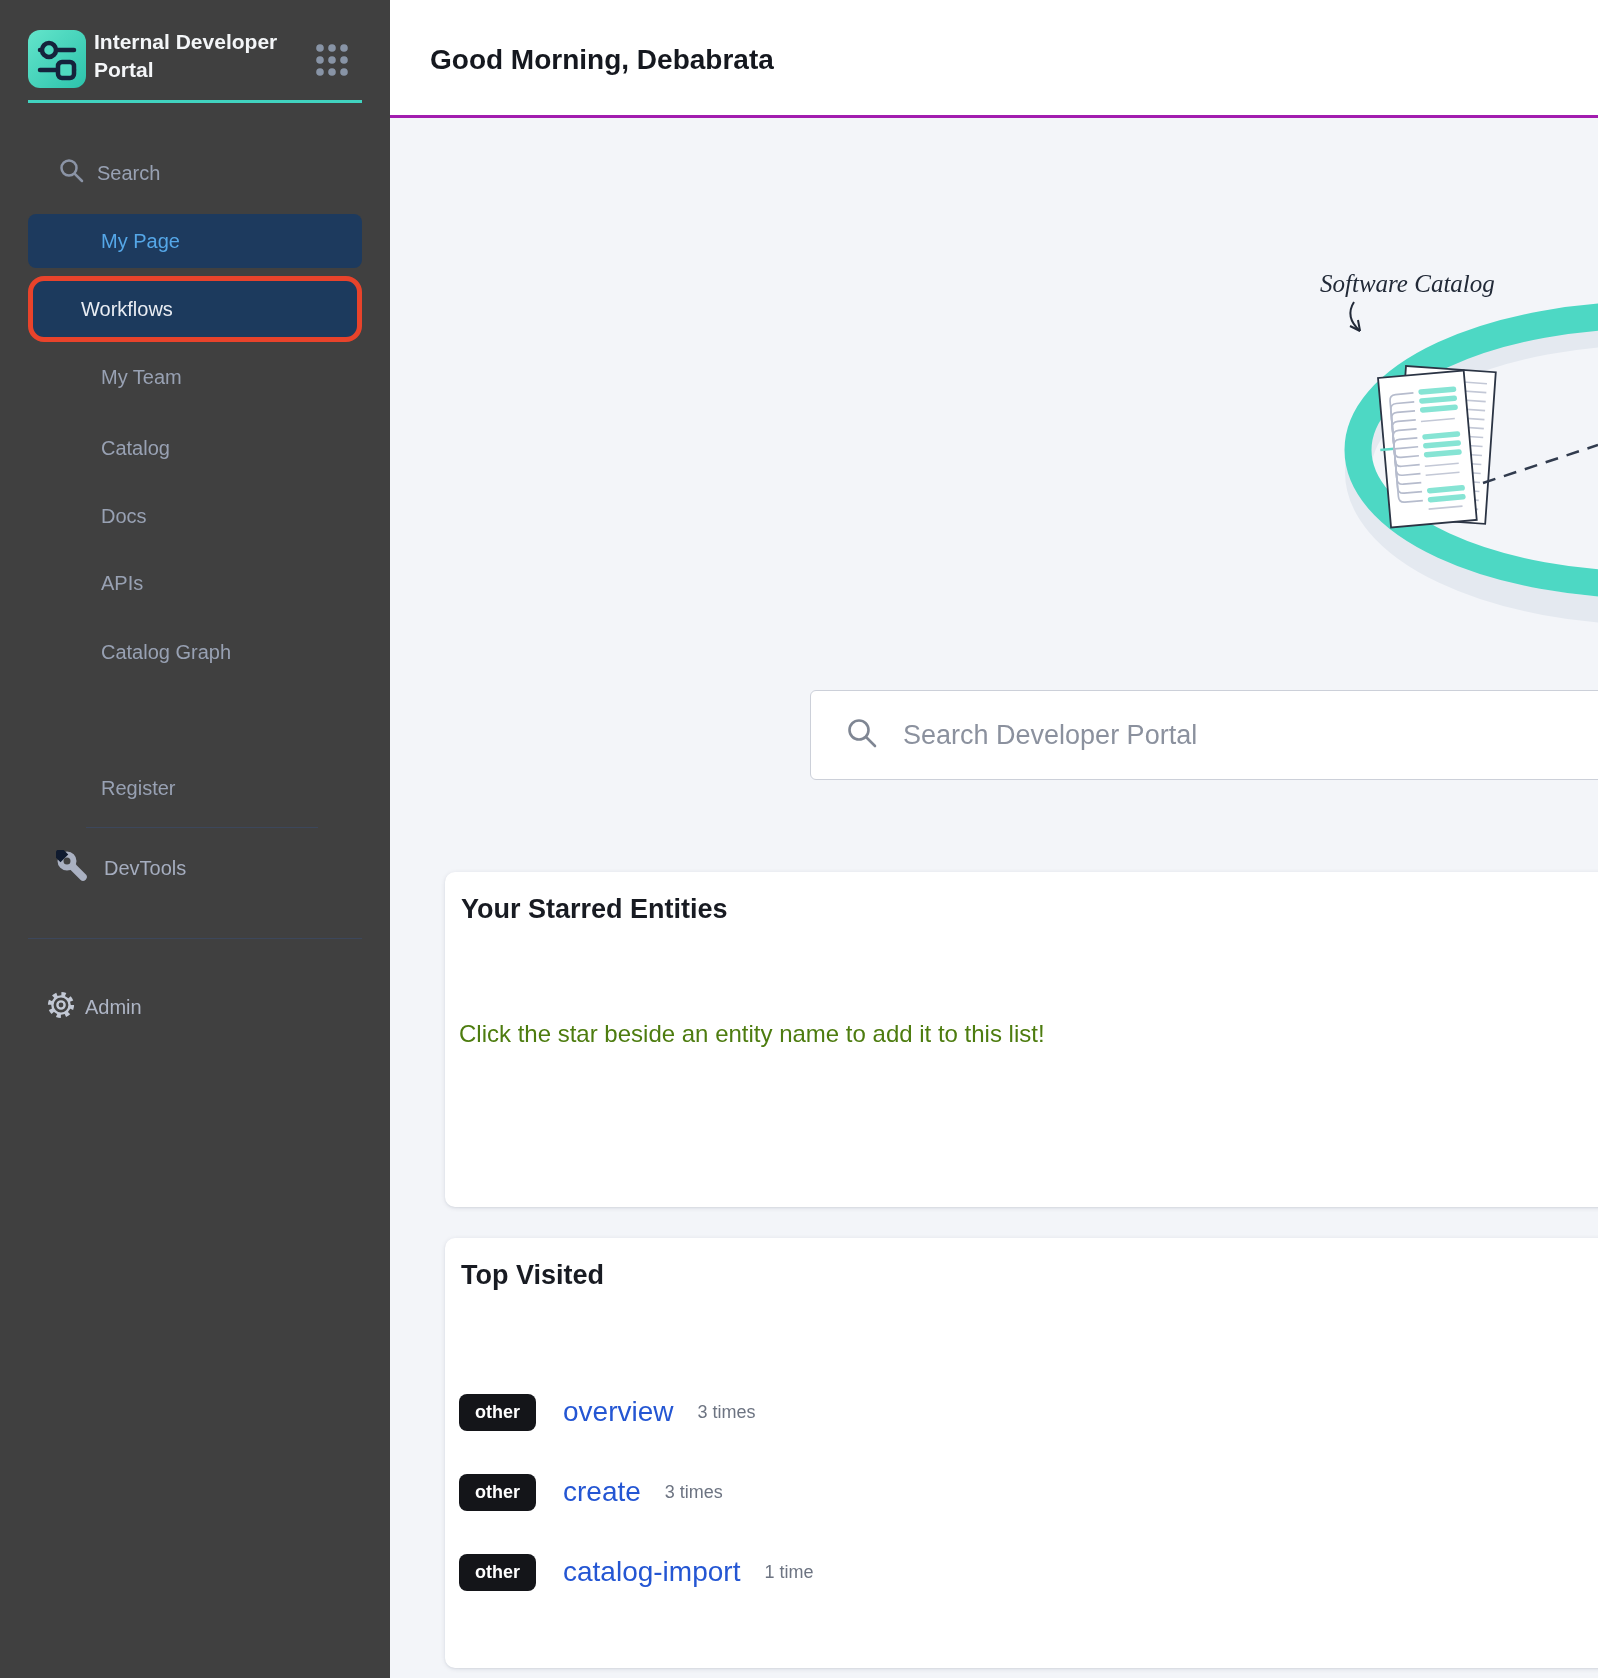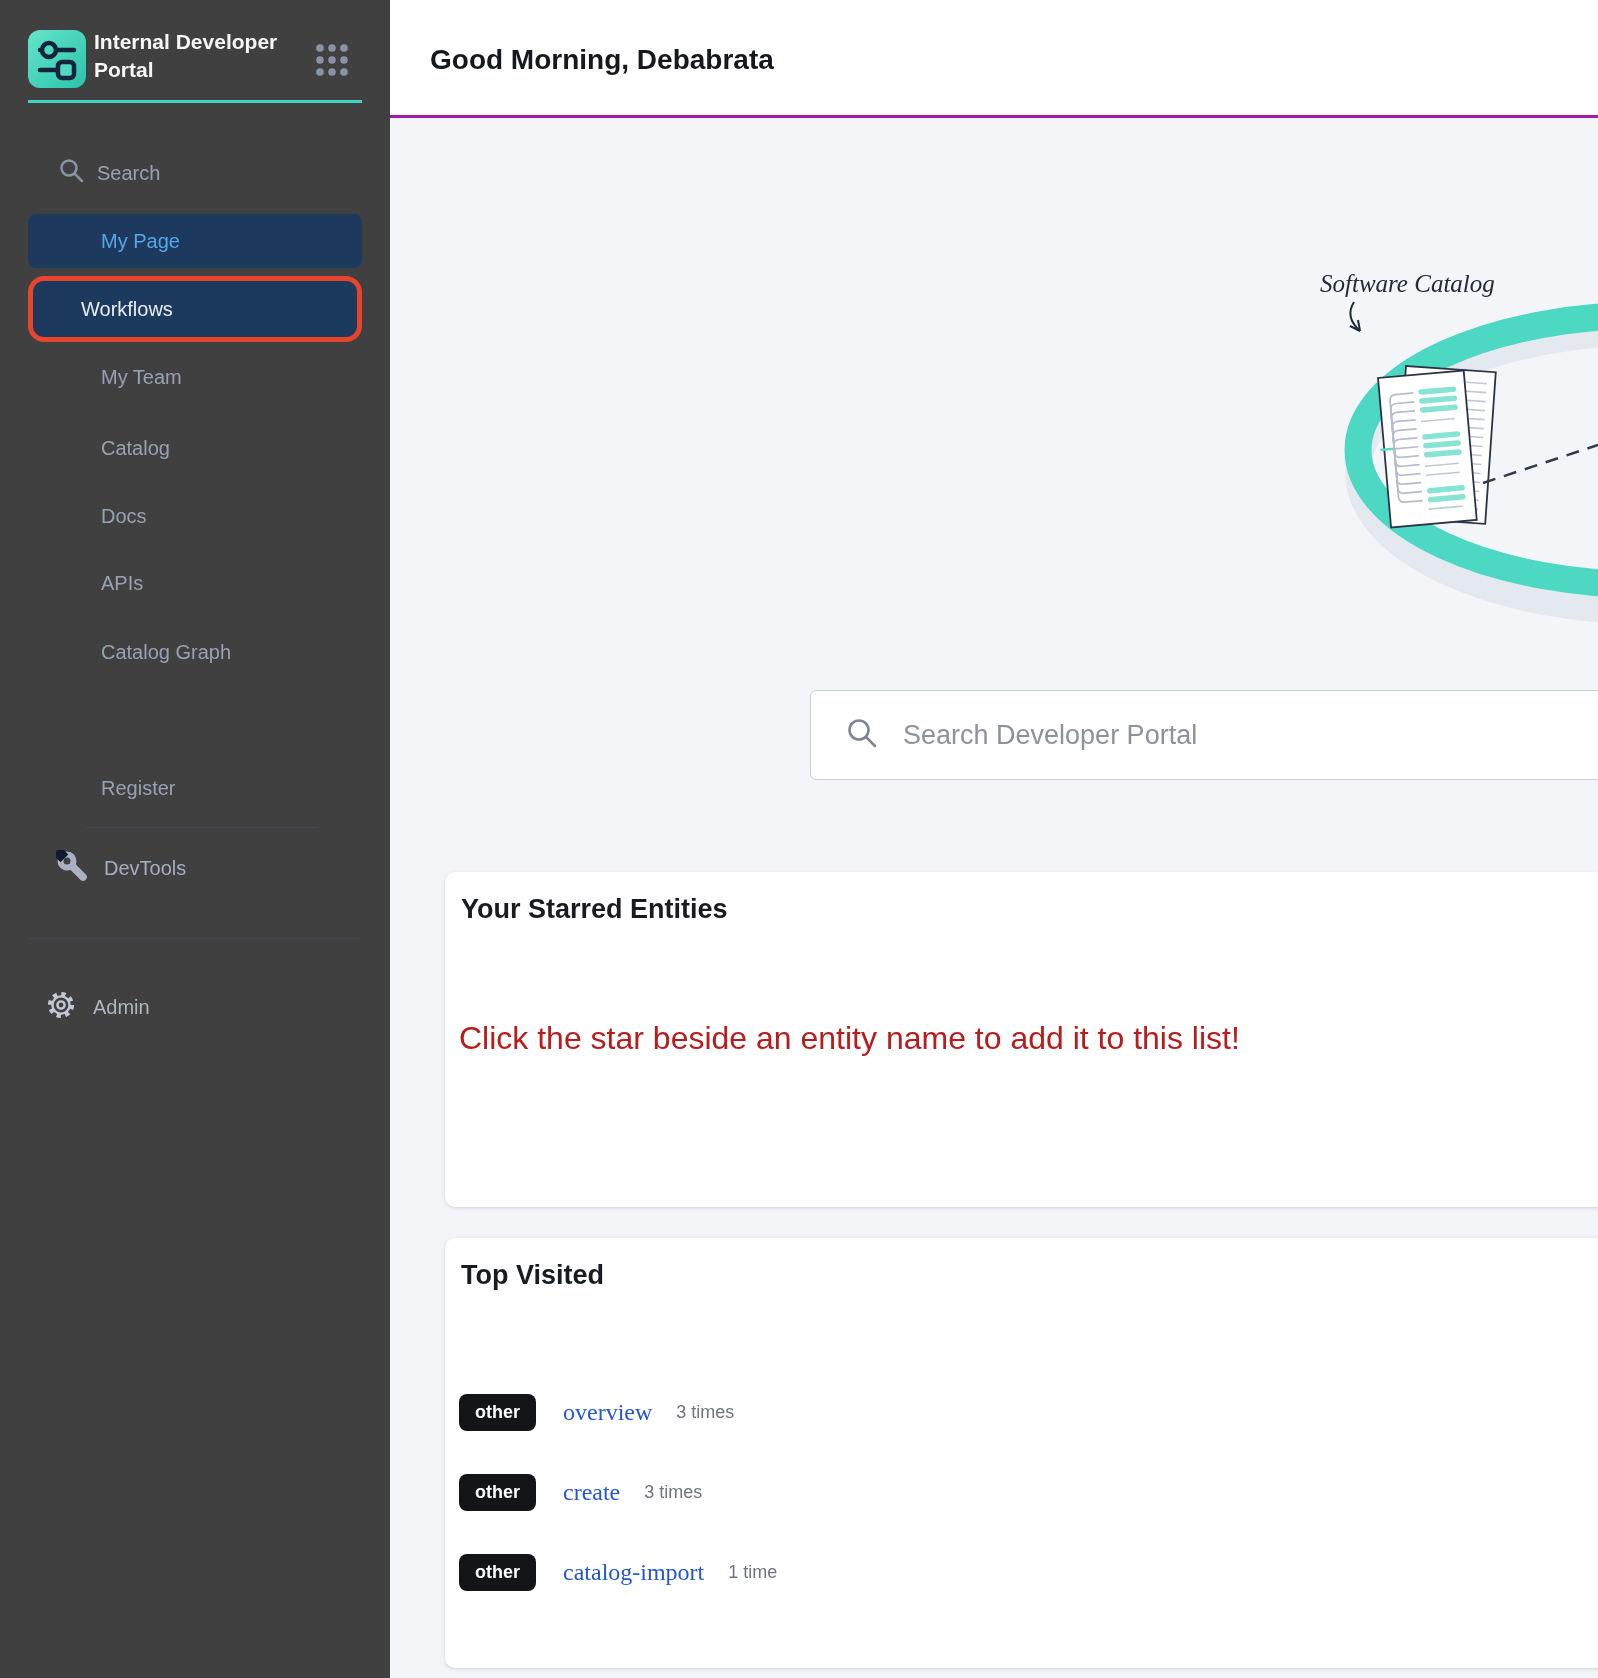--- a/index.html
+++ b/index.html
@@ -23,44 +23,44 @@
   .nav-myPage{top:214px;background:#1d3a5e;color:#55a7e8;}
   .nav-workflows{top:276px;height:66px;background:#1c3a5d;border:5px solid #e8432b;
     border-radius:16px;color:#e9edf3;padding-left:48px;}
   .nav-myTeam{top:350px;} .nav-catalog{top:421px;} .nav-docs{top:489px;text-align:right;}
   .nav-apis{top:556px;} .nav-catalogGraph{top:625px;} .nav-dora{top:693px;}
   .nav-register{top:761px;}
   .divider-short{position:absolute;left:86px;top:827px;width:232px;height:1px;background:#3c475c;}
   .nav-devtools{top:841px;padding-left:28px;gap:16px;color:#a5adbf;}
   .divider-full{position:absolute;left:28px;top:938px;width:334px;height:1px;background:#3c475c;}
   .nav-admin{position:absolute;left:45px;top:981px;height:52px;display:flex;align-items:center;
-    gap:16px;color:#aeb5c5;font-size:20px;cursor:pointer;}
+    gap:8px;color:#aeb5c5;font-size:20px;cursor:pointer;}
   
   .main{position:absolute;left:390px;top:0;width:1208px;height:1678px;background:#f3f5f9;overflow:hidden;}
   .header{position:absolute;left:0;top:0;width:1208px;height:118px;background:#ffffff;
     border-bottom:3px solid #a21caf;box-sizing:border-box;}
   .greeting{position:absolute;left:40px;top:44px;font-size:28px;font-weight:bold;color:#15181f;}
   .illustration{position:absolute;left:848px;top:240px;width:360px;height:390px;}
   .search-box{position:absolute;left:420px;top:690px;width:800px;height:90px;background:#fff;
     border:1px solid #ccd0d9;border-radius:6px;display:flex;align-items:center;
     padding-left:34px;box-sizing:border-box;gap:22px;}
   .search-box input{flex:1;border:none;outline:none;font-size:27px;color:#3a3f4a;
     font-family:"Liberation Sans",sans-serif;background:transparent;min-width:0;}
   .search-box input::placeholder{color:#8b919e;}
   .card{position:absolute;left:55px;width:1175px;background:#ffffff;border-radius:10px;
     box-shadow:0 1px 5px rgba(20,30,60,.10),0 1px 2px rgba(20,30,60,.06);}
   .card-starred{top:872px;height:335px;}
   .card-topvisited{top:1238px;height:430px;}
   .card-title{position:absolute;left:16px;top:22px;font-size:27px;font-weight:bold;color:#181b22;}
-  .starred-msg{position:absolute;left:14px;top:148px;font-size:32px;color:#b91c1c;}
+  .starred-msg{position:absolute;left:14px;top:148px;font-size:24px;color:#4d7c0f;}
   .tv-row{position:absolute;left:14px;height:44px;display:flex;align-items:center;}
   .tv-row1{top:152px;} .tv-row2{top:232px;} .tv-row3{top:312px;}
   .badge{background:#141519;color:#ffffff;font-weight:bold;font-size:18px;
     padding:8px 16px;border-radius:8px;}
-  .tv-link{margin-left:27px;font-size:24px;color:#2456d3;text-decoration:none;cursor:pointer;font-family:Liberation Serif, serif;}
+  .tv-link{margin-left:27px;font-size:28px;color:#2456d3;text-decoration:none;cursor:pointer;}
   .tv-count{margin-left:24px;font-size:18px;color:#6d7482;}
 </style>
 </head>
 <body>
 
 <div>
 
   <div class="sidebar">
 
     <div class="logo-block">

